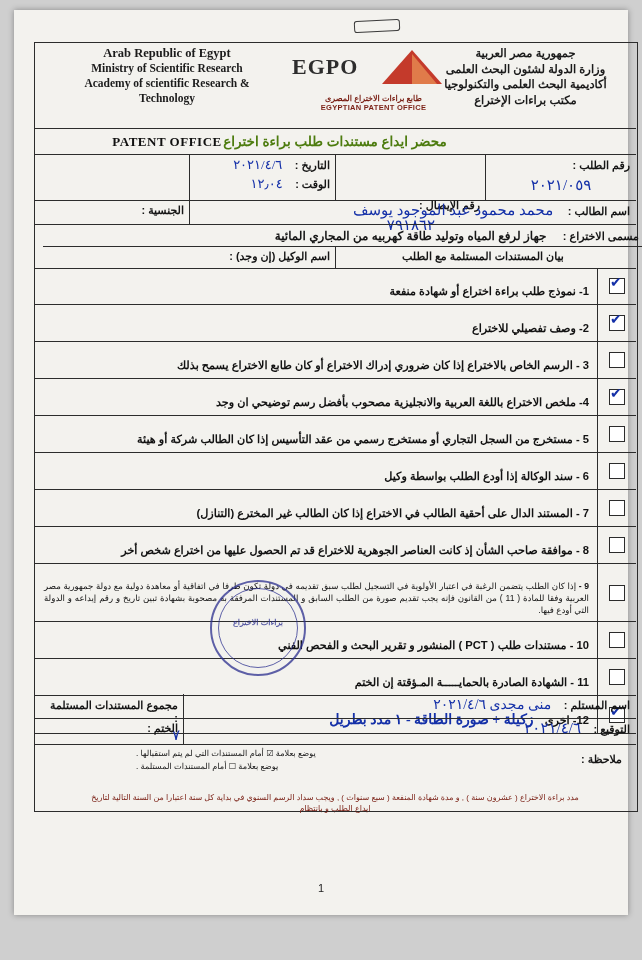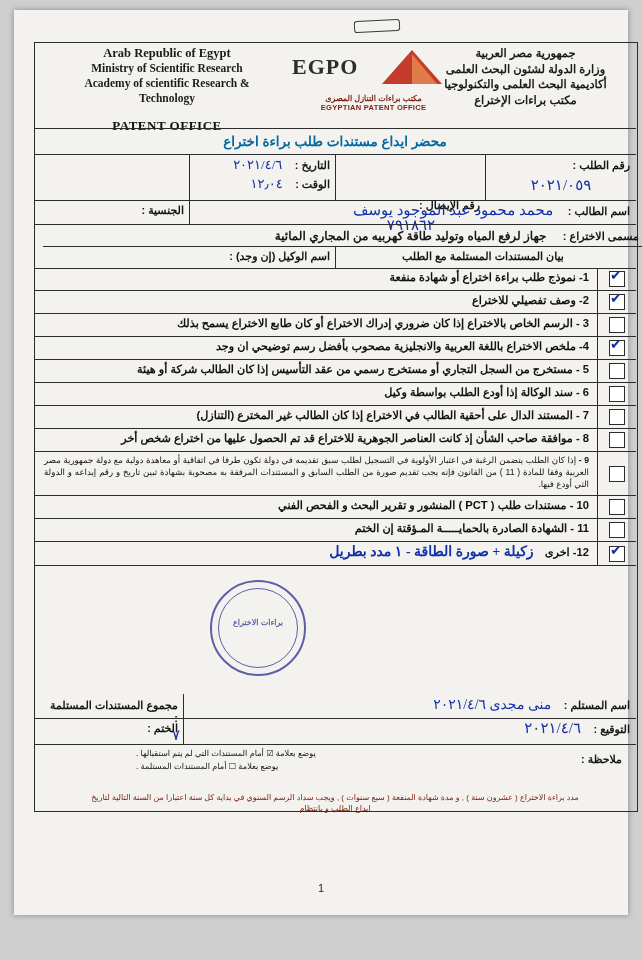--- a/index.html
+++ b/index.html
@@ -6,48 +6,48 @@
   body{width:642px;height:960px;overflow:hidden;font-family:"Liberation Sans",sans-serif;}
   .page{position:relative;width:642px;height:960px;background:#cfcfcf;}
   .sheet{position:absolute;left:14px;top:10px;width:614px;height:905px;background:#f3f2ee;box-shadow:0 0 6px rgba(0,0,0,.35);}
   .border{position:absolute;left:20px;top:32px;width:602px;height:768px;border:1.4px solid #2c2c2c;}
   
   .hdr{position:absolute;left:20px;top:32px;width:602px;height:86px;}
   .hdr-left{position:absolute;left:8px;top:4px;width:250px;text-align:center;direction:ltr;}
   .hdr-left .l1{font-family:"Liberation Serif",serif;font-weight:bold;font-size:12.5px;color:#1b1b1b;line-height:15px;}
   .hdr-left .l2{font-family:"Liberation Serif",serif;font-weight:bold;font-size:11.5px;color:#1b1b1b;line-height:15px;}
   .hdr-left .l3{font-family:"Liberation Serif",serif;font-weight:bold;font-size:11.5px;color:#1b1b1b;line-height:15px;}
-  .hdr-left .po{font-family:"Liberation Serif",serif;font-weight:bold;font-size:13px;color:#111;margin-top:12px;letter-spacing:.5px;}
+  .hdr-left .po{font-family:"Liberation Serif",serif;font-weight:bold;font-size:13px;color:#111;margin-top:28px;letter-spacing:.5px;}
   .hdr-right{position:absolute;right:8px;top:4px;width:205px;text-align:center;direction:rtl;}
   .hdr-right div{font-size:11.5px;color:#1b1b1b;line-height:15.5px;font-weight:bold;}
   .hdr-mid{position:absolute;left:252px;top:6px;width:175px;text-align:center;}
   .egpo-logo{position:relative;height:46px;}
   .pyramid{position:absolute;left:96px;top:2px;width:0;height:0;border-left:30px solid transparent;border-right:30px solid transparent;border-bottom:34px solid #c43a2b;}
   .pyr-shade{position:absolute;left:126px;top:6px;width:0;height:0;border-left:0 solid transparent;border-right:25px solid transparent;border-bottom:30px solid #e07b4a;}
   .egpo-txt{position:absolute;left:6px;top:6px;font-family:"Liberation Serif",serif;font-size:22px;font-weight:bold;color:#2d2d2d;letter-spacing:1px;}
   .egpo-sub{font-size:7.5px;color:#7a1f14;font-weight:bold;letter-spacing:.3px;line-height:10px;}
   .egpo-sub-ar{font-size:8px;color:#7a1f14;font-weight:bold;}
   .hdr-rule{position:absolute;left:0;top:86px;width:602px;height:0;border-top:1.2px solid #2c2c2c;}
   
   .title-row{position:absolute;left:20px;top:118px;width:602px;height:26px;border-bottom:1.2px solid #2c2c2c;text-align:center;}
-  .title-row span{display:inline-block;margin-top:5px;font-size:13.5px;font-weight:bold;color:#0369a1;}
+  .title-row span{display:inline-block;margin-top:5px;font-size:13.5px;font-weight:bold;color:#4d7c0f;}
   
   .row{position:absolute;left:20px;width:602px;border-bottom:1.2px solid #2c2c2c;}
   .cell{position:absolute;top:0;height:100%;}
   .lbl{font-size:11px;font-weight:bold;color:#161616;padding:5px 6px 0 0;}
   .vline{position:absolute;top:0;height:100%;border-right:1.2px solid #2c2c2c;}
   .hw{font-family:"Liberation Serif",serif;color:#1430a8;font-size:15px;}
   .hw2{font-family:"Liberation Serif",serif;color:#1430a8;font-size:13px;}
   
   .list{position:absolute;left:20px;top:258px;width:602px;}
   .item{position:relative;height:auto;border-bottom:1.2px solid #2c2c2c;display:flex;align-items:stretch;}
   .chk-col{width:38px;border-left:1.2px solid #2c2c2c;display:flex;align-items:center;justify-content:center;flex:0 0 38px;}
   .chk{width:14px;height:14px;border:1.2px solid #2b2b2b;background:#fff;position:relative;}
   .chk.on:after{content:"✔";position:absolute;left:0px;top:-5px;font-size:14px;color:#1430a8;}
-  .txt-col{flex:1;padding:2px 8px 5px 10px;font-size:11.2px;color:#121212;font-weight:bold;line-height:15px;text-align:right;}
+  .txt-col{flex:1;padding:16px 8px 5px 10px;font-size:11.2px;color:#121212;font-weight:bold;line-height:15px;text-align:right;}
   .num{font-weight:bold;}
   .small{font-size:8.6px;font-weight:normal;line-height:12px;text-align:justify;}
   
   .ftr{position:absolute;left:20px;width:602px;}
   .note{font-size:8.2px;color:#161616;line-height:11px;text-align:left;}
   .note2{font-size:8px;color:#7a1f14;line-height:11px;text-align:center;}
   .pageno{position:absolute;left:0;top:872px;width:614px;text-align:center;font-size:11px;color:#222;}
   .stamp{position:absolute;left:196px;top:570px;width:92px;height:92px;border:2px solid #2b2f8f;border-radius:50%;opacity:.75;}
   .stamp:before{content:"";position:absolute;left:6px;top:6px;right:6px;bottom:6px;border:1px solid #2b2f8f;border-radius:50%;}
   .stamp-txt{position:absolute;left:0;top:36px;width:100%;text-align:center;font-size:8px;color:#2b2f8f;font-weight:bold;}
@@ -71,21 +71,21 @@
         <div class="l3">Technology</div>
         <div class="po">PATENT OFFICE</div>
       </div>
 
       <div class="hdr-mid">
         <div class="egpo-logo">
           <div class="egpo-txt">EGPO</div>
           <div class="pyramid"></div>
           <div class="pyr-shade"></div>
         </div>
-        <div class="egpo-sub-ar">مكتب براءات التنازل المصرى</div>
+        <div class="egpo-sub-ar">طابع براءات الاختراع المصرى</div>
         <div class="egpo-sub">EGYPTIAN PATENT OFFICE</div>
       </div>
 
       <div class="hdr-right">
         <div>جمهورية مصر العربية</div>
         <div>وزارة الدولة لشئون البحث العلمى</div>
         <div>أكاديمية البحث العلمى والتكنولوجيا</div>
         <div>مكتب براءات الإختراع</div>
       </div>
       <div class="hdr-rule"></div>

